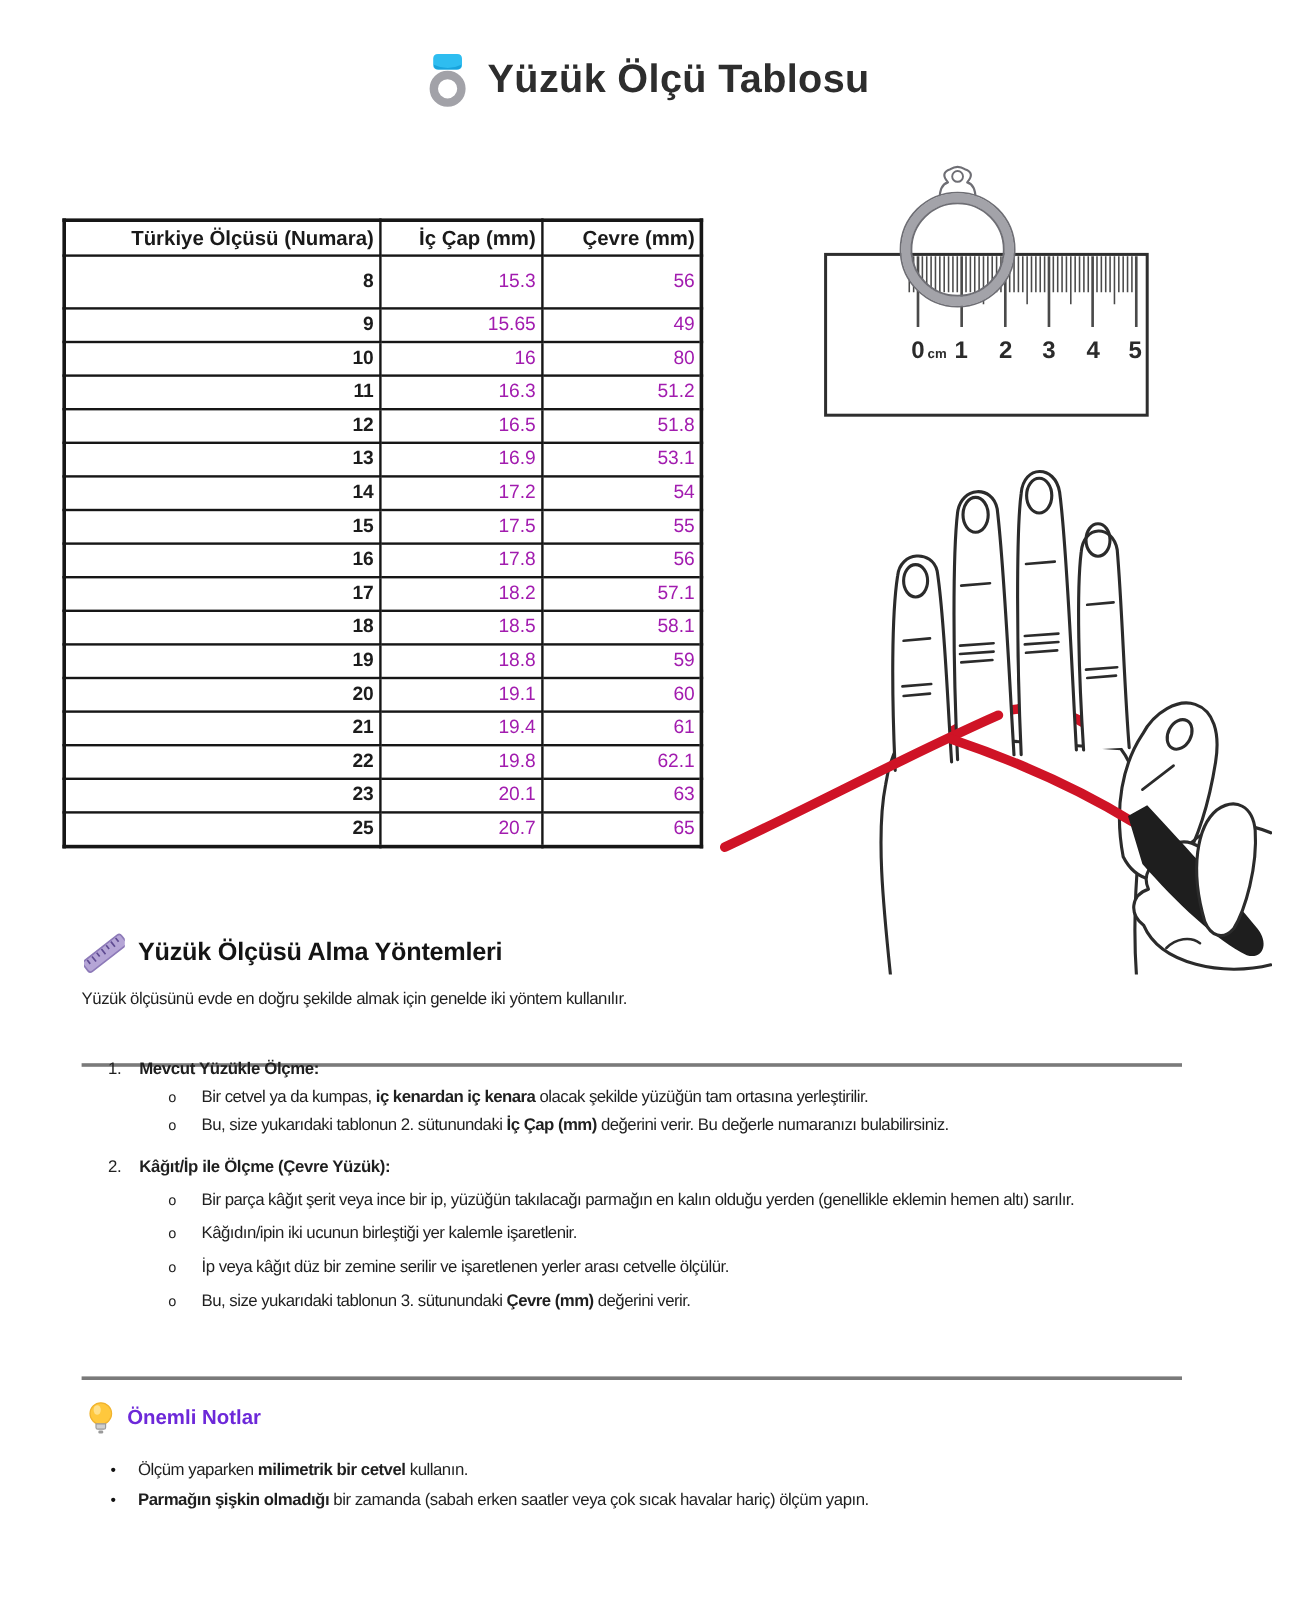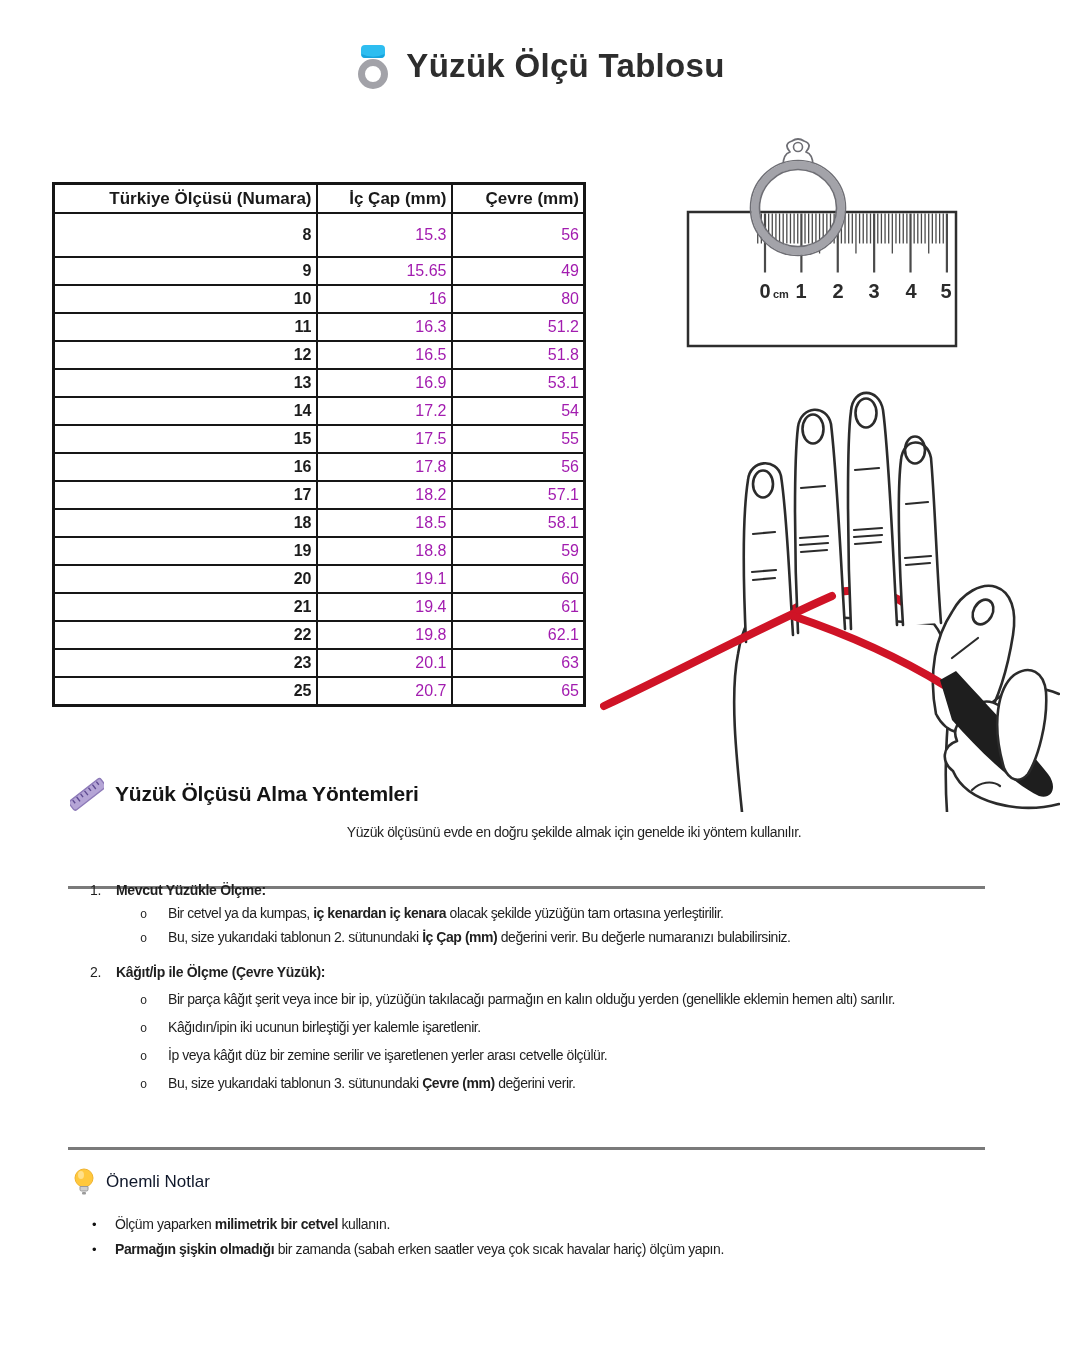--- a/index.html
+++ b/index.html
@@ -25,35 +25,35 @@
 
   
   .rule{position:absolute;left:68px;width:917px;border:none;border-top:3px solid #7a7a7a;margin:0;}
   .rule-1{top:886px;}
   .rule-2{top:1147px;}
 
   
   .methods{position:absolute;left:0;top:778px;width:1080px;}
   .section-heading{display:flex;align-items:center;gap:11px;margin-left:70px;height:32px;}
   .section-heading .h-text{font-size:21px;font-weight:bold;color:#141414;letter-spacing:-.2px;}
-  .intro{margin:14px 0 0 68px;font-size:14px;letter-spacing:-.4px;text-align:center;}
+  .intro{margin:14px 0 0 68px;font-size:14px;letter-spacing:-.4px;}
   .m-item{margin-top:42px;}
   .m-item + .m-item{margin-top:18px;}
   .m-title{margin-left:90px;font-size:14px;letter-spacing:-.3px;display:flex;}
   .m-num{display:inline-block;width:26px;}
   .b{font-weight:bold;}
   .m-bullet{margin:7px 0 0 140px;font-size:14px;letter-spacing:-.45px;display:flex;align-items:baseline;}
   .m-item-2 .m-bullet{margin-top:11px;}
   .marker-o{font-family:"Liberation Mono","DejaVu Sans Mono",monospace;font-size:12px;width:28px;flex:0 0 28px;color:#222;}
   .m-text{display:inline;}
 
   
   .notes{position:absolute;left:0;top:1168px;width:1080px;}
   .notes-heading{display:flex;align-items:center;gap:10px;margin-left:72px;height:28px;}
-  .notes-heading .h-text{font-size:17px;font-weight:normal;color:#0f172a;}
+  .notes-heading .h-text{font-size:17px;font-weight:bold;color:#6d28d9;}
   .n-bullet{display:flex;align-items:baseline;margin:9px 0 0 92px;font-size:14px;letter-spacing:-.4px;}
   .n-bullet:first-of-type{margin-top:20px;}
   .marker-dot{width:23px;flex:0 0 23px;font-size:13px;color:#111;}
 </style>
 </head>
 <body>
 
 <div>
 
   <div class="title-row">

